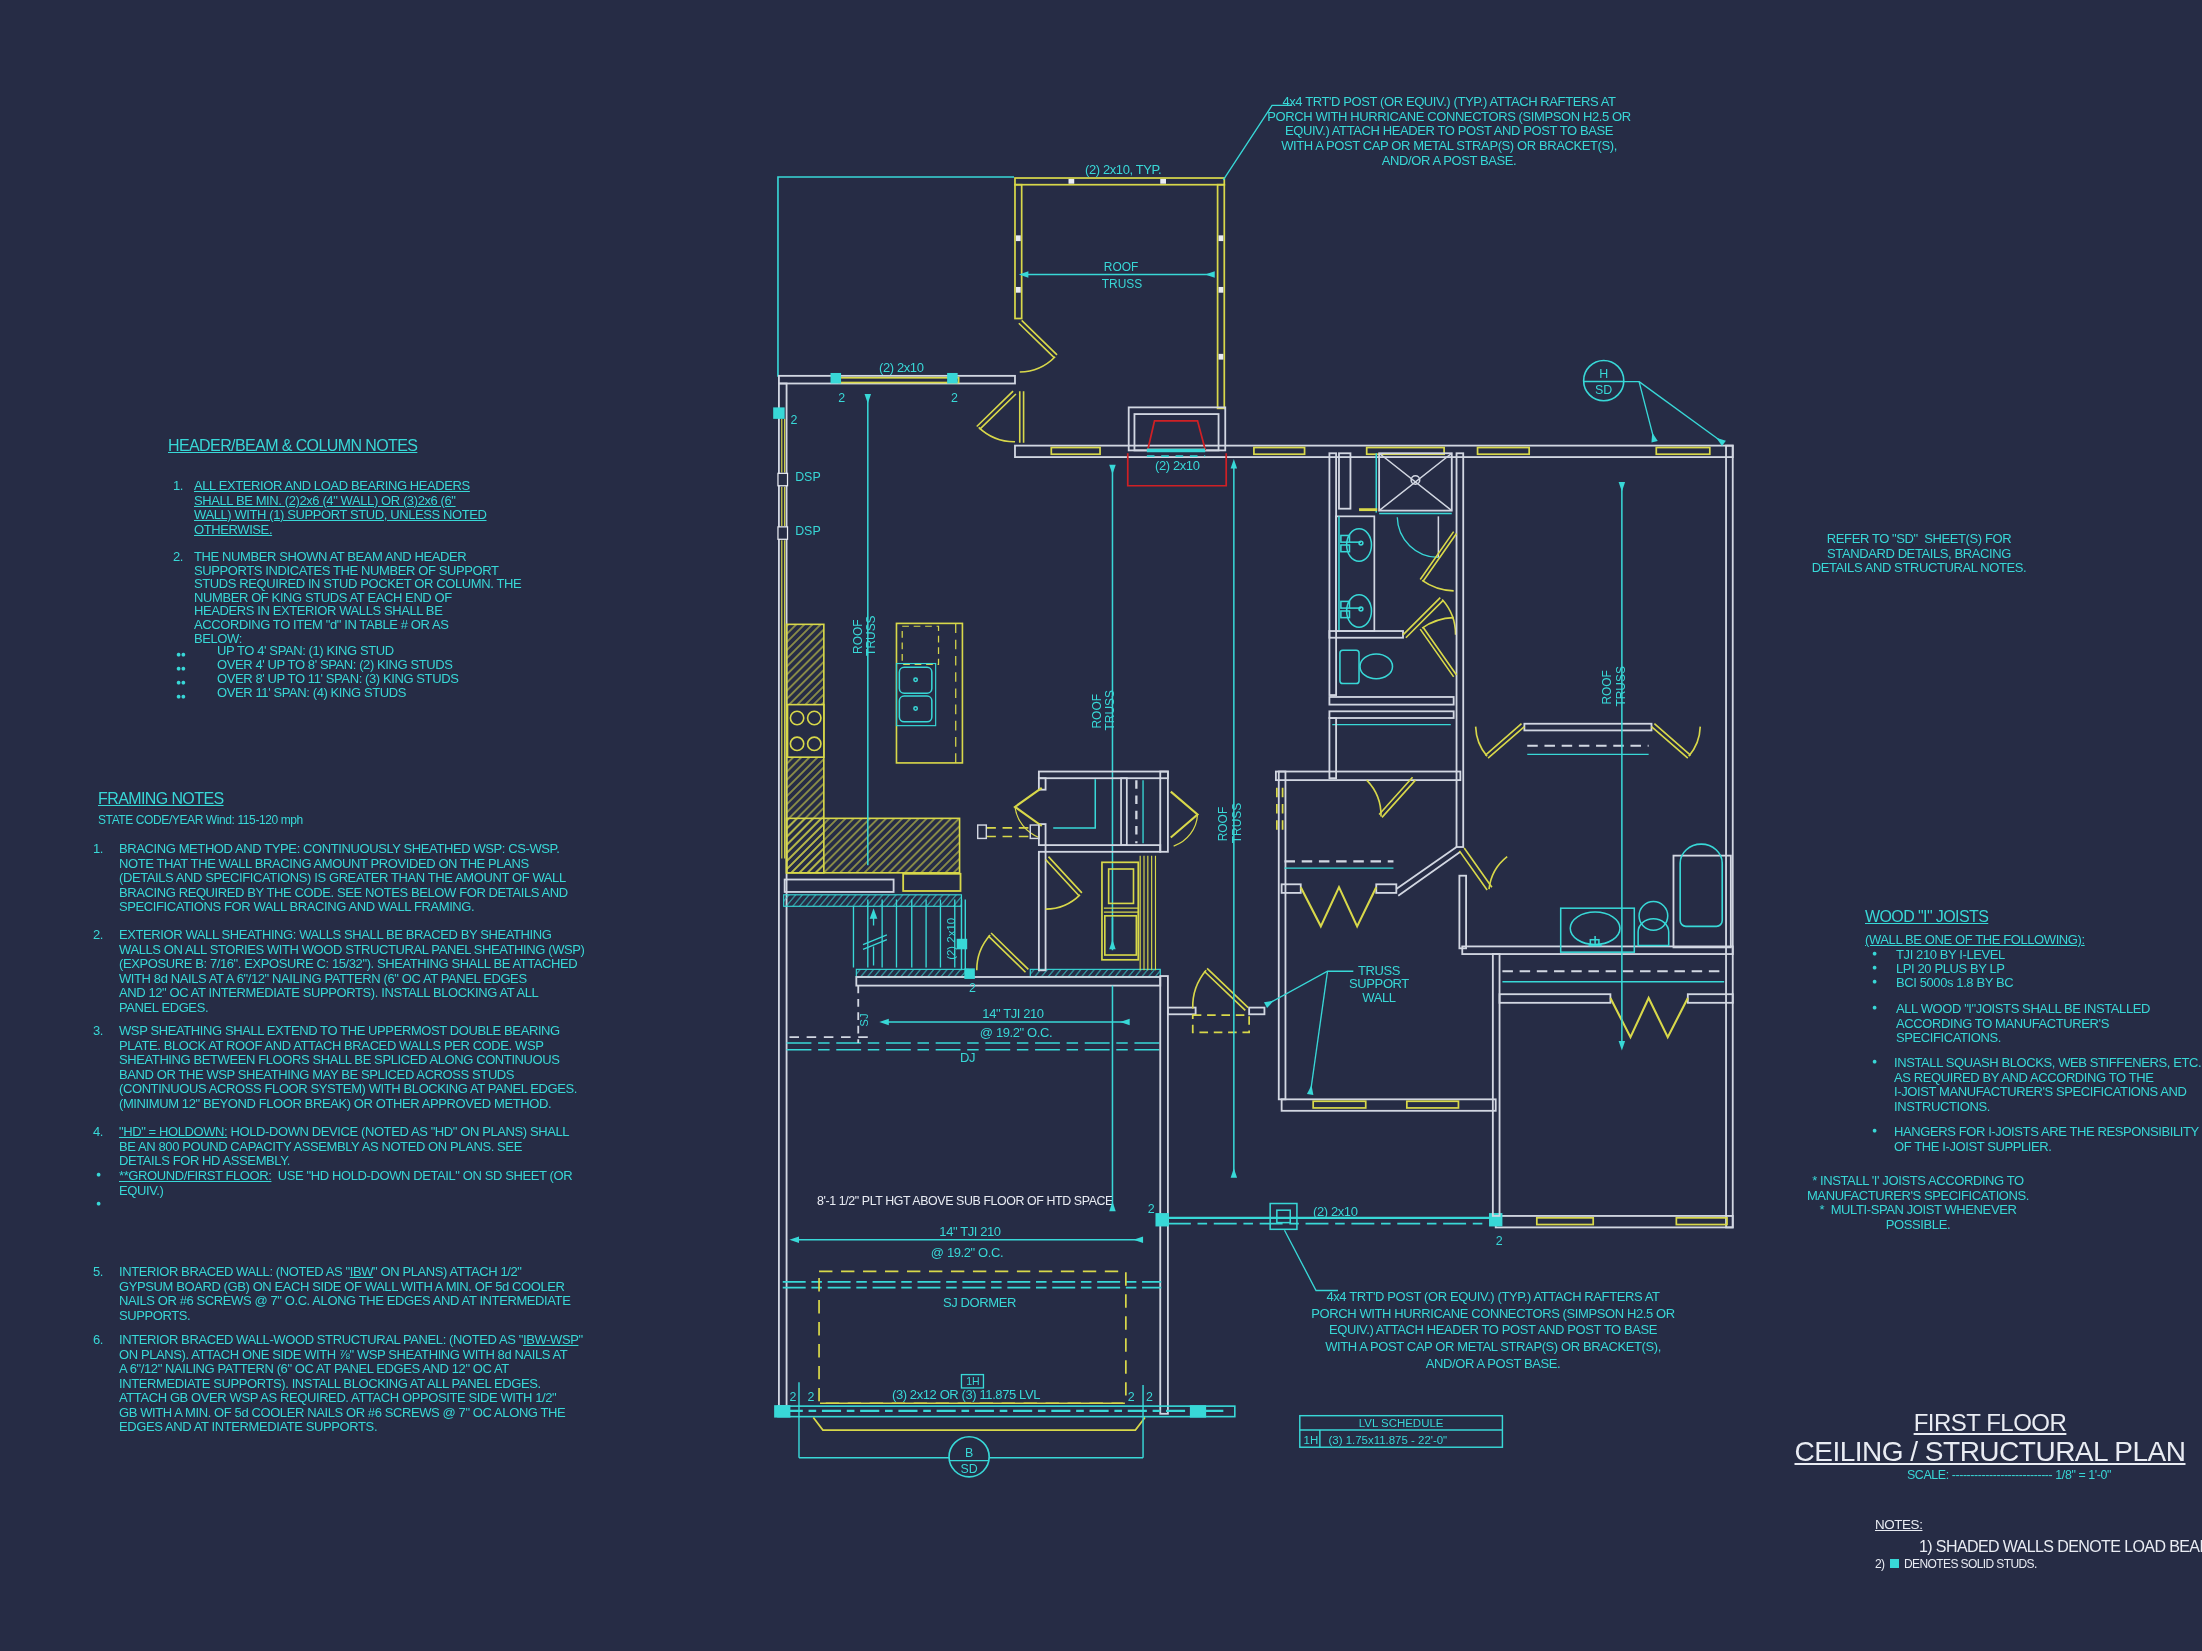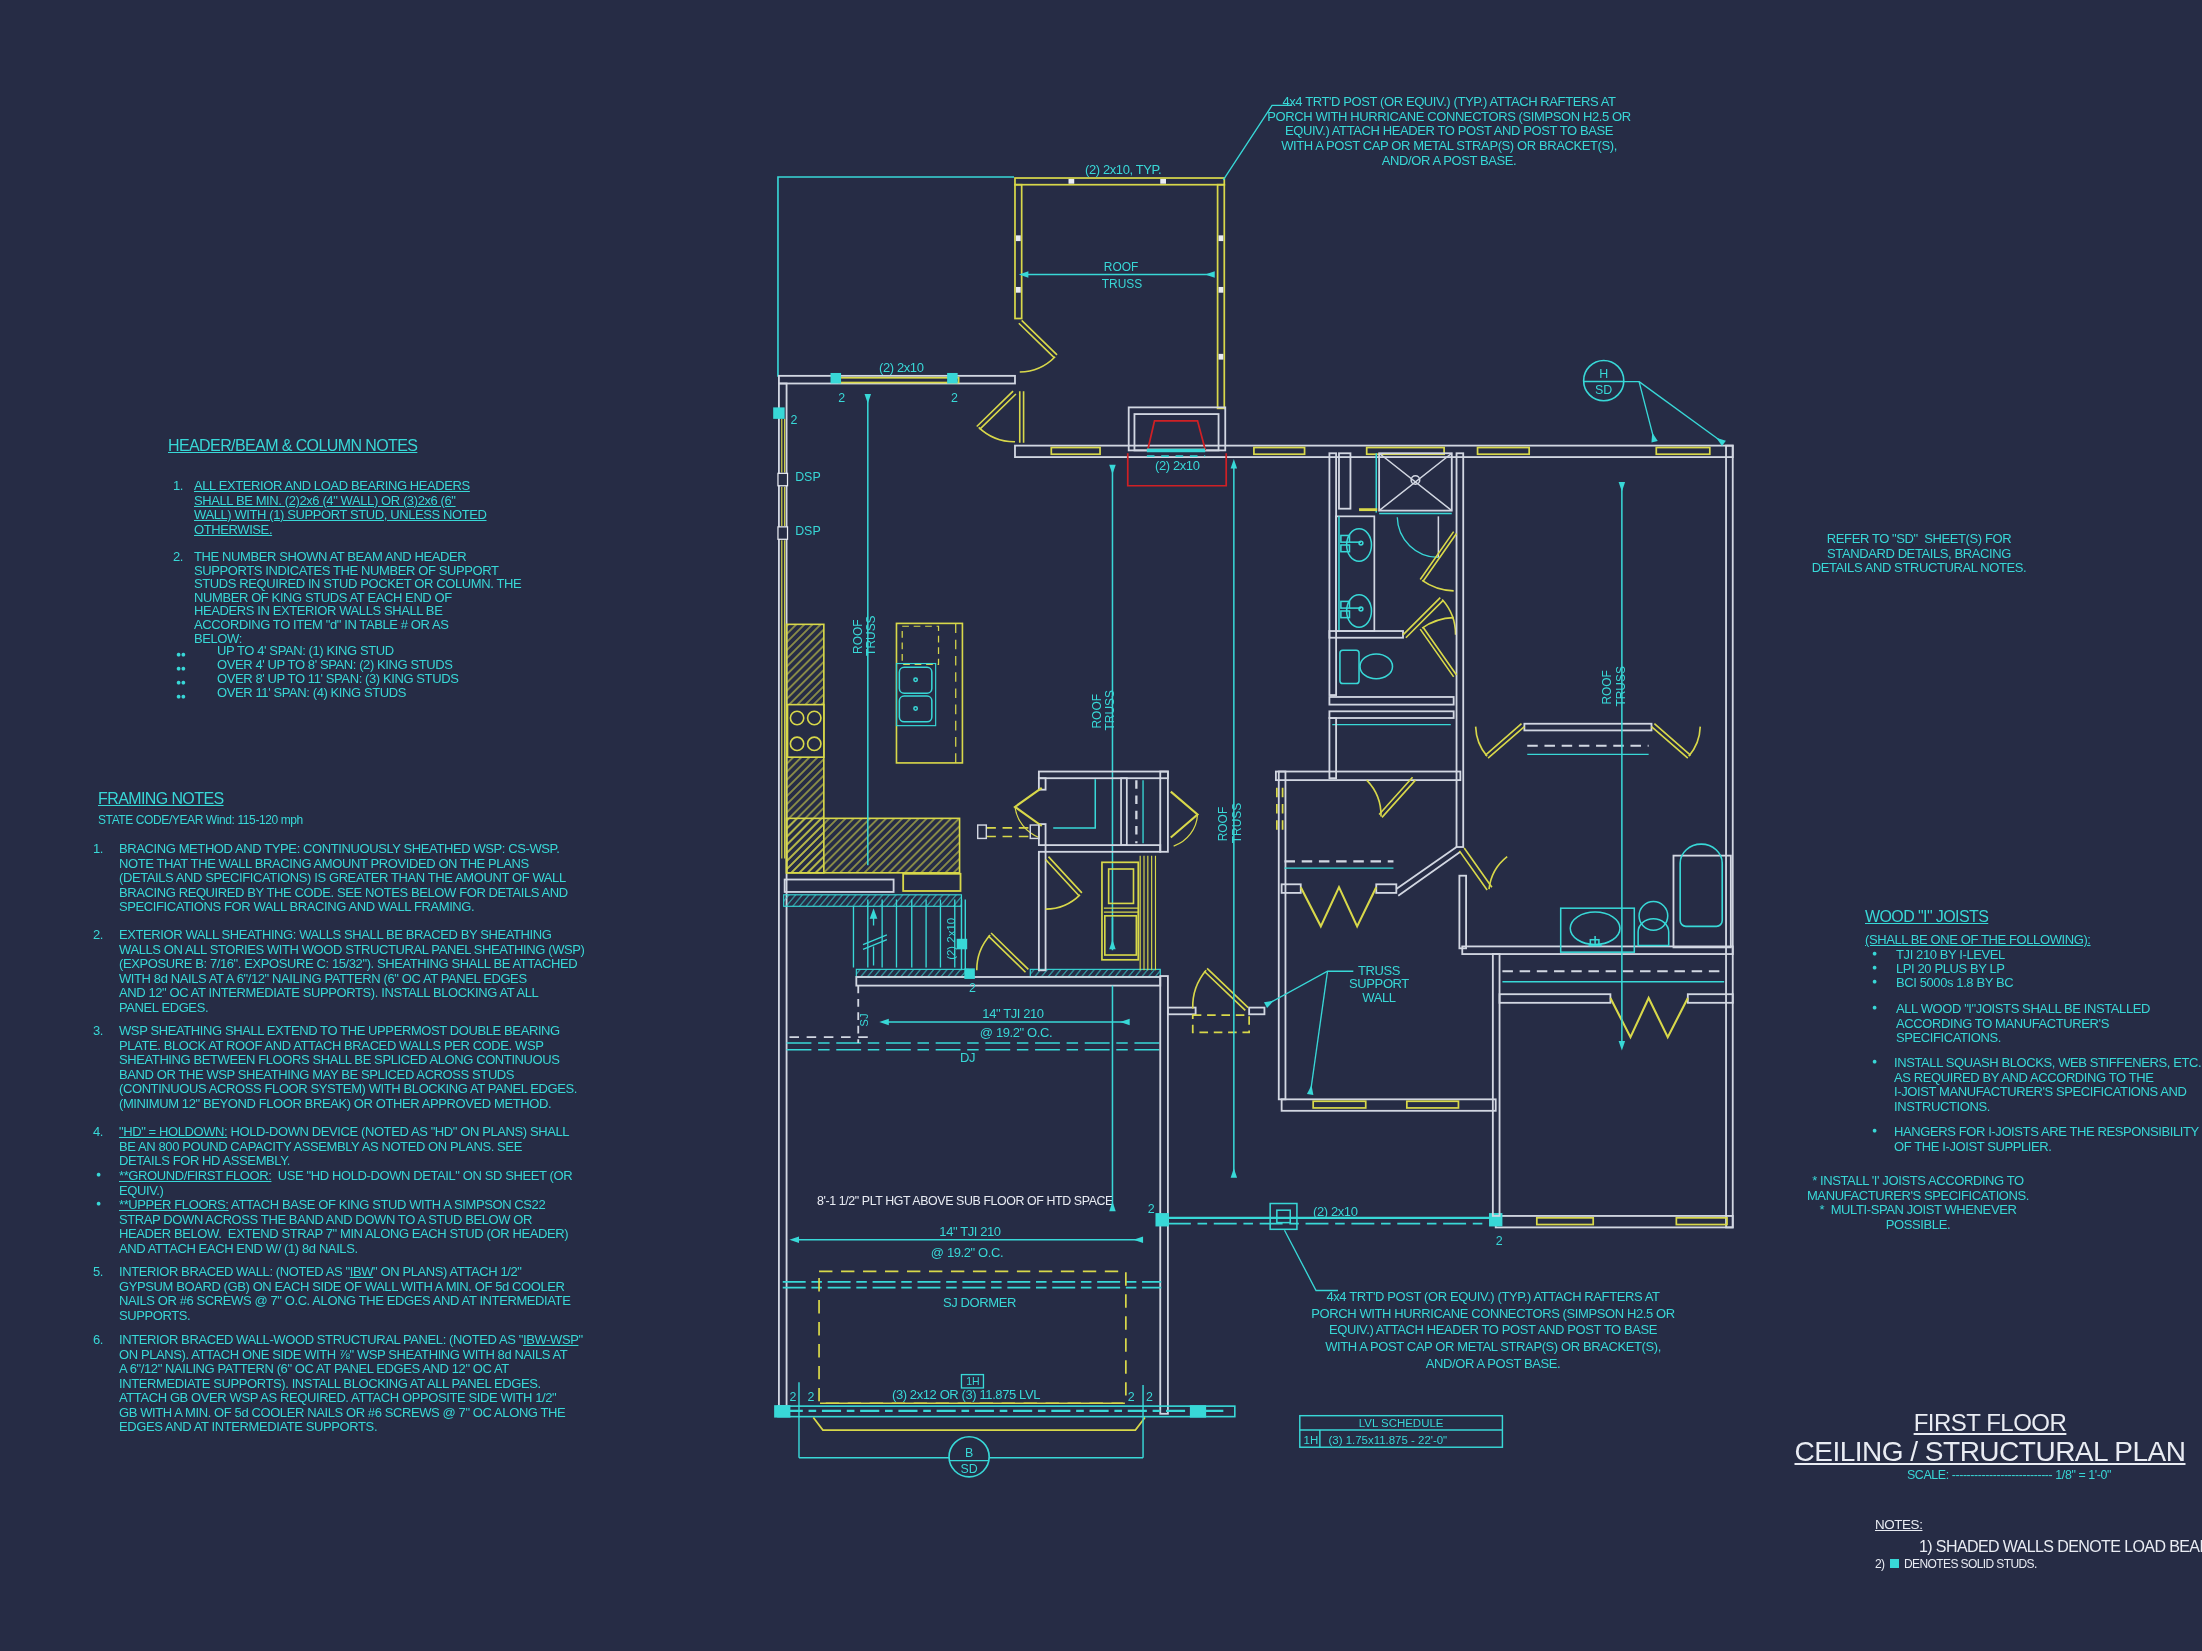--- a/index.html
+++ b/index.html
@@ -44,35 +44,34 @@
 <div class="t" style="left:119px;top:1024px;">WSP SHEATHING SHALL EXTEND TO THE UPPERMOST DOUBLE BEARING<br>PLATE. BLOCK AT ROOF AND ATTACH BRACED WALLS PER CODE. WSP<br>SHEATHING BETWEEN FLOORS SHALL BE SPLICED ALONG CONTINUOUS<br>BAND OR THE WSP SHEATHING MAY BE SPLICED ACROSS STUDS<br>(CONTINUOUS ACROSS FLOOR SYSTEM) WITH BLOCKING AT PANEL EDGES.<br>(MINIMUM 12" BEYOND FLOOR BREAK) OR OTHER APPROVED METHOD.</div>
 
 <div class="t" style="left:93px;top:1125px;">4.</div>
 
 <div class="t" style="left:119px;top:1125px;"><u>"HD" = HOLDOWN:</u> HOLD-DOWN DEVICE (NOTED AS "HD" ON PLANS) SHALL<br>BE AN 800 POUND CAPACITY ASSEMBLY AS NOTED ON PLANS. SEE<br>DETAILS FOR HD ASSEMBLY.</div>
 
 <div class="t" style="left:96px;top:1167px;font-size:8.6px;">●</div>
 <div class="t" style="left:119px;top:1169px;"><u>**GROUND/FIRST FLOOR:</u>&nbsp; USE "HD HOLD-DOWN DETAIL" ON SD SHEET (OR<br>EQUIV.)</div>
 
 <div class="t" style="left:96px;top:1196px;font-size:8.6px;">●</div>
-<div class="t" style="left:119px;top:1198px;"><u>**UPPER FLOORS:</u> ATTACH BASE OF KING STUD WITH A SIMPSON CS22<br>STRAP DOWN ACROSS THE BAND AND DOWN TO A STUD BELOW OR<br>HEADER BELOW.&nbsp; EXTEND STRAP 7" MIN ALONG EACH STUD (OR HEADER)<br>AND ATTACH EACH END W/ (1) 8d NAILS.</div>
 
 <div class="t" style="left:93px;top:1265px;">5.</div>
 
 <div class="t" style="left:119px;top:1265px;">INTERIOR BRACED WALL: (NOTED AS "<u>IBW</u>" ON PLANS) ATTACH 1/2"<br>GYPSUM BOARD (GB) ON EACH SIDE OF WALL WITH A MIN. OF 5d COOLER<br>NAILS OR #6 SCREWS @ 7" O.C. ALONG THE EDGES AND AT INTERMEDIATE<br>SUPPORTS.</div>
 
 <div class="t" style="left:93px;top:1333px;">6.</div>
 
 <div class="t" style="left:119px;top:1333px;">INTERIOR BRACED WALL-WOOD STRUCTURAL PANEL: (NOTED AS "<u>IBW-WSP</u>"<br>ON PLANS). ATTACH ONE SIDE WITH ⅞" WSP SHEATHING WITH 8d NAILS AT<br>A 6"/12" NAILING PATTERN (6" OC AT PANEL EDGES AND 12" OC AT<br>INTERMEDIATE SUPPORTS). INSTALL BLOCKING AT ALL PANEL EDGES.<br>ATTACH GB OVER WSP AS REQUIRED. ATTACH OPPOSITE SIDE WITH 1/2"<br>GB WITH A MIN. OF 5d COOLER NAILS OR #6 SCREWS @ 7" OC ALONG THE<br>EDGES AND AT INTERMEDIATE SUPPORTS.</div>
 
 <div class="t" style="left:1919px;top:532px;text-align:center;transform:translateX(-50%);">REFER TO "SD"&nbsp; SHEET(S) FOR<br>STANDARD DETAILS, BRACING<br>DETAILS AND STRUCTURAL NOTES.</div>
 
 <div class="t ttl" style="left:1865px;top:910px;"><u>WOOD "I" JOISTS</u></div>
 
-<div class="t" style="left:1865px;top:933px;"><u>(SHALL BE ONE OF THE FOLLOWING):</u></div>
+<div class="t" style="left:1865px;top:933px;"><u>(WALL BE ONE OF THE FOLLOWING):</u></div>
 
 <div class="t" style="left:1872px;top:946px;font-size:8.6px;line-height:14px;">●<br>●<br>●</div>
 <div class="t" style="left:1896px;top:948px;line-height:14px;">TJI 210 BY I-LEVEL<br>LPI 20 PLUS BY LP<br>BCI 5000s 1.8 BY BC</div>
 
 <div class="t" style="left:1872px;top:1000px;font-size:8.6px;">●</div>
 <div class="t" style="left:1896px;top:1002px;">ALL WOOD "I"JOISTS SHALL BE INSTALLED<br>ACCORDING TO MANUFACTURER'S<br>SPECIFICATIONS.</div>
 
 <div class="t" style="left:1872px;top:1054px;font-size:8.6px;">●</div>
 <div class="t" style="left:1894px;top:1056px;">INSTALL SQUASH BLOCKS, WEB STIFFENERS, ETC.<br>AS REQUIRED BY AND ACCORDING TO THE<br>I-JOIST MANUFACTURER'S SPECIFICATIONS AND<br>INSTRUCTIONS.</div>
 

